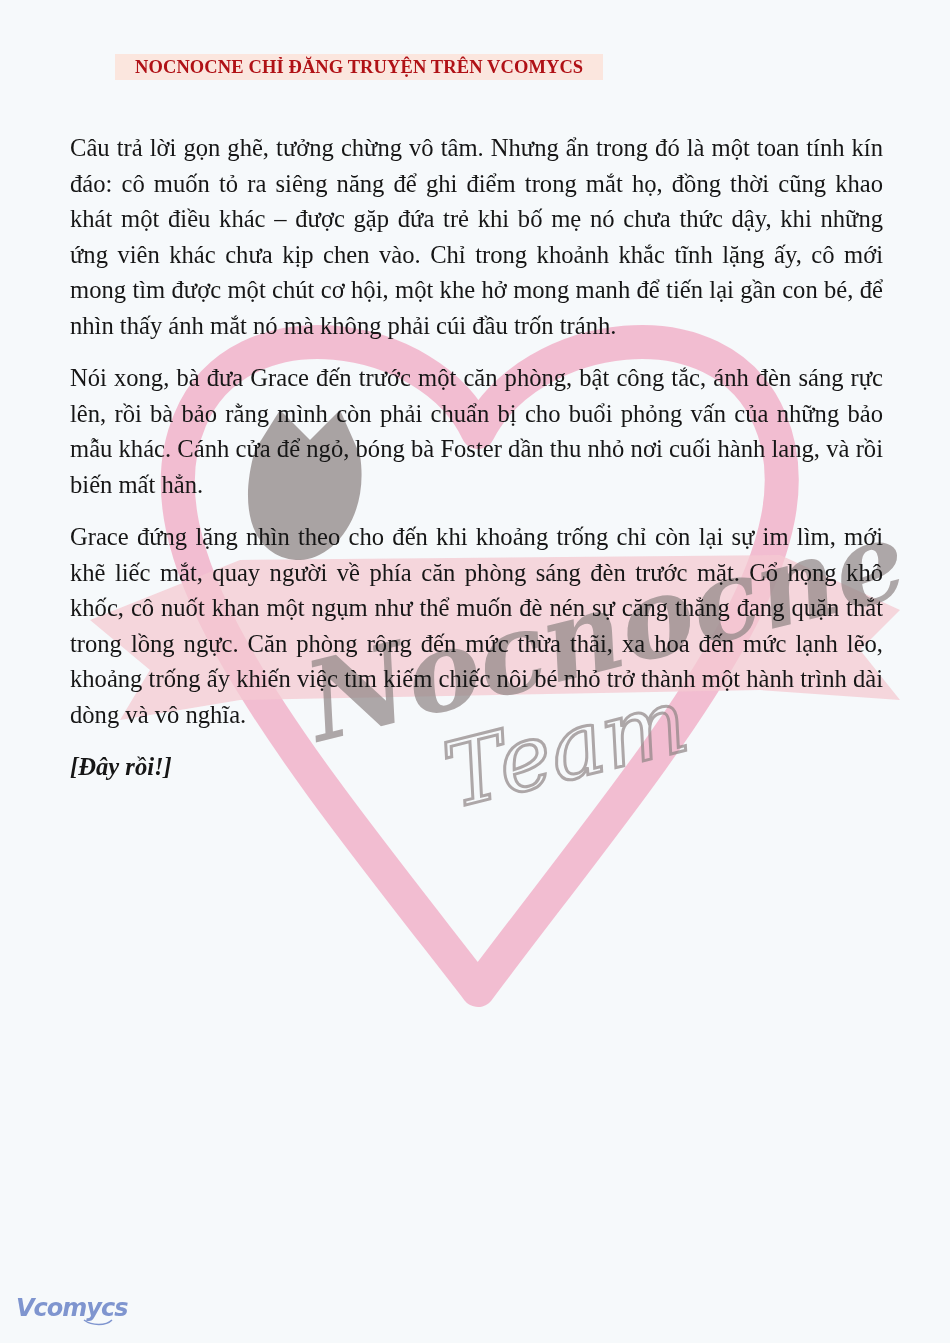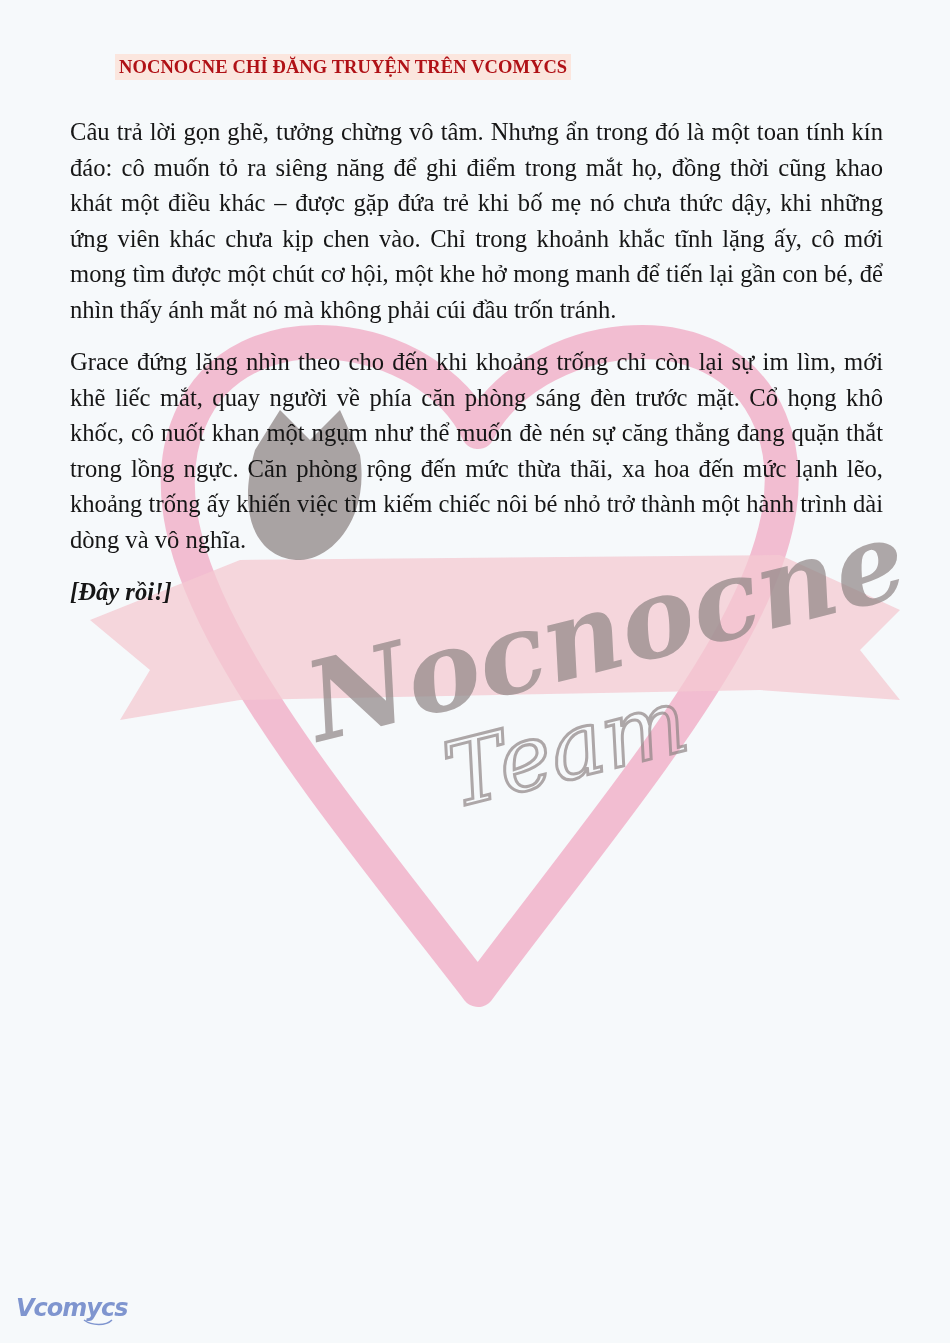--- a/index.html
+++ b/index.html
@@ -4,31 +4,31 @@
 <style>
   html, body { margin: 0; padding: 0; }
   body {
     width: 950px; height: 1343px; overflow: hidden;
     background: #f6f9fb; position: relative;
     font-family: "Liberation Serif", "DejaVu Serif", serif;
   }
   .page { position: absolute; inset: 0; }
   .header {
     position: absolute; left: 115px; top: 54px;
-    background: #fbe6de; padding: 1px 4px;
+    background: #fbe6de; padding: 1px 20px;
     color: #b01116; font-weight: bold; font-size: 18.5px;
     letter-spacing: 0.1px; line-height: 24px;
   }
   .watermark { position: absolute; left: 0; top: 0; width: 950px; height: 1343px; pointer-events: none; }
   .content {
     position: absolute; left: 70px; top: 114px; width: 813px;
     font-size: 24.6px; line-height: 35.5px; color: #161616;
     text-align: justify;
   }
-  .content p { margin: 0 0 17px 0; }
+  .content p { margin: 16px 0 17px 0; }
   .content p.thought { font-style: italic; font-weight: bold; font-family: Liberation Serif, serif; }
   .footer-logo { position: absolute; left: 14px; top: 1290px; }
 </style>
 </head>
 <body>
 
 <div class="page">
 
   <svg class="watermark" viewBox="0 0 950 1343">
     <g>
@@ -41,20 +41,21 @@
       <path d="M255 450 L 280 410 L 310 440 L 340 410 L 360 455 C 370 520, 330 560, 300 560 C 260 560, 235 520, 255 450 Z" fill="#8f8585" opacity="0.75"></path>
     </g>
     <text x="300" y="690" font-family="DejaVu Serif, serif" font-style="italic" font-weight="bold" font-size="110" fill="#8f8585" opacity="0.7" transform="rotate(-14 520 640)">Nocnocne</text>
     <text x="440" y="790" font-family="DejaVu Serif, serif" font-style="italic" font-size="90" fill="none" stroke="#8f8585" stroke-width="3" opacity="0.7" transform="rotate(-14 520 740)">Team</text>
   </svg>
 
   <div class="header">NOCNOCNE CHỈ ĐĂNG TRUYỆN TRÊN VCOMYCS</div>
 
   <div class="content">
     <p>Câu trả lời gọn ghẽ, tưởng chừng vô tâm. Nhưng ẩn trong đó là một toan tính kín đáo: cô muốn tỏ ra siêng năng để ghi điểm trong mắt họ, đồng thời cũng khao khát một điều khác – được gặp đứa trẻ khi bố mẹ nó chưa thức dậy, khi những ứng viên khác chưa kịp chen vào. Chỉ trong khoảnh khắc tĩnh lặng ấy, cô mới mong tìm được một chút cơ hội, một khe hở mong manh để tiến lại gần con bé, để nhìn thấy ánh mắt nó mà không phải cúi đầu trốn tránh.</p>
+    <p>Nói xong, bà đưa Grace đến trước một căn phòng, bật công tắc, ánh đèn sáng rực lên, rồi bà bảo rằng mình còn phải chuẩn bị cho buổi phỏng vấn của những bảo mẫu khác. Cánh cửa để ngỏ, bóng bà Foster dần thu nhỏ nơi cuối hành lang, và rồi biến mất hẳn.</p>
     <p>Grace đứng lặng nhìn theo cho đến khi khoảng trống chỉ còn lại sự im lìm, mới khẽ liếc mắt, quay người về phía căn phòng sáng đèn trước mặt. Cổ họng khô khốc, cô nuốt khan một ngụm như thể muốn đè nén sự căng thẳng đang quặn thắt trong lồng ngực. Căn phòng rộng đến mức thừa thãi, xa hoa đến mức lạnh lẽo, khoảng trống ấy khiến việc tìm kiếm chiếc nôi bé nhỏ trở thành một hành trình dài dòng và vô nghĩa.</p>
     <p class="thought">[Đây rồi!]</p>
   </div>
 
   <svg class="footer-logo" width="130" height="38" viewBox="0 0 130 38">
     <text x="2" y="26" font-family="DejaVu Sans, sans-serif" font-style="italic" font-weight="bold" font-size="24" fill="#7f95cf" letter-spacing="-1">Vcomycs</text>
     <path d="M70 30 C 78 36, 92 36, 98 30" fill="none" stroke="#7f95cf" stroke-width="1.5"></path>
   </svg>
 
 </div>

